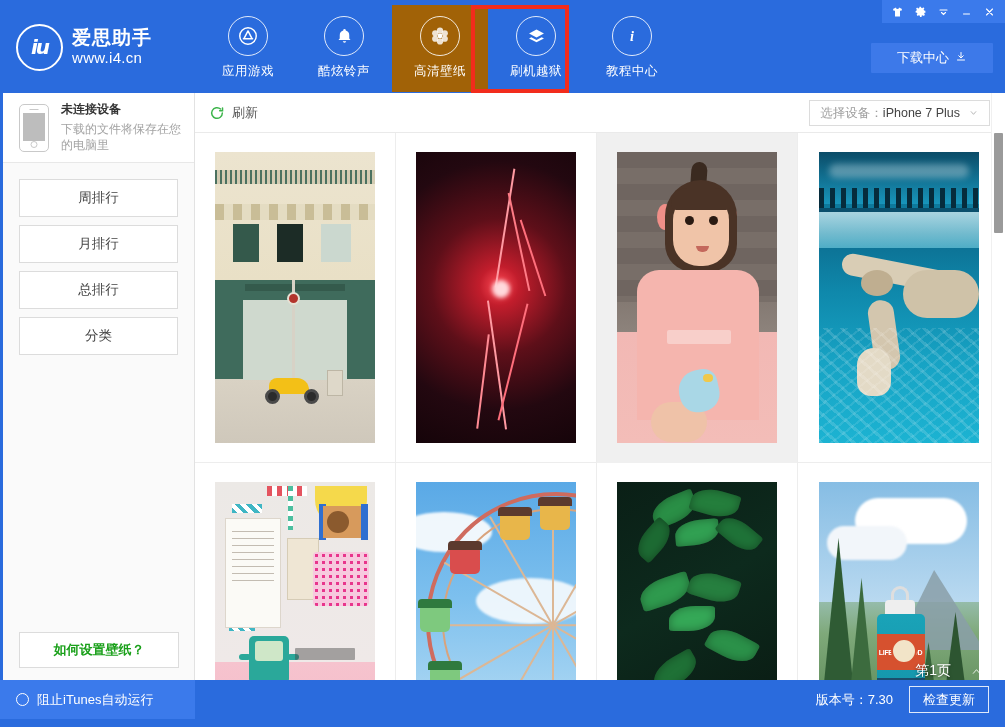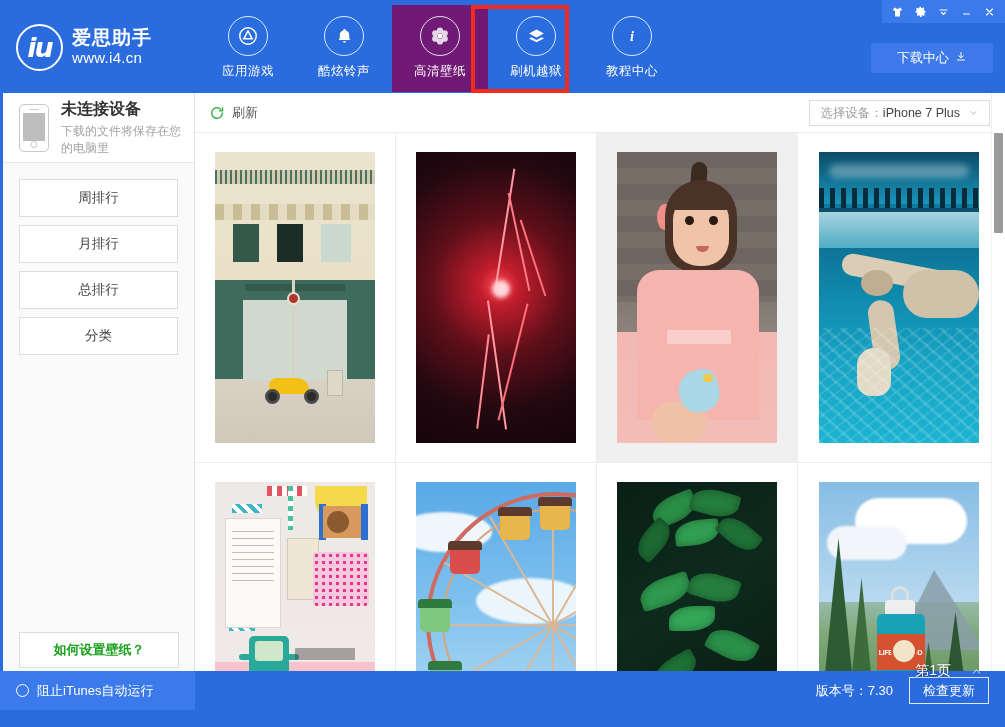--- a/index.html
+++ b/index.html
@@ -17,34 +17,34 @@
     background:#2a6bdd;
   }
   .logo{
     position:absolute; left:16px; top:18px; width:170px; height:58px;
     display:flex; align-items:center; gap:9px;
   }
   .logo-mark{
     width:47px; height:47px; border-radius:50%;
     border:2.5px solid #fff; color:#fff;
     display:flex; align-items:center; justify-content:center;
-    font-size:27px; font-weight:bold; font-style:italic;
+    font-size:20px; font-weight:bold; font-style:italic;
     font-family:"DejaVu Sans",sans-serif; letter-spacing:-2px;
   }
   .logo-text{ color:#fff; line-height:1.05; }
   .logo-cn{ font-size:19px; font-weight:bold; letter-spacing:1px; }
   .logo-url{ font-size:15px; letter-spacing:.3px; margin-top:2px; }
 
   .nav{ position:absolute; left:200px; top:0; height:93px; display:flex; align-items:center; }
   .nav-item{
     width:96px; height:87px; margin-top:3px;
     display:flex; flex-direction:column; align-items:center; justify-content:center;
     gap:7px; cursor:pointer;
   }
-  .nav-item.active{ background:#701a75; }
+  .nav-item.active{ background:#a16207; }
   .nav-icon{
     width:40px; height:40px; border-radius:50%;
     border:1.6px solid rgba(255,255,255,.85);
     display:flex; align-items:center; justify-content:center;
     color:#fff;
   }
   .nav-icon svg{ display:block; }
   .nav-label{ color:#fff; font-size:12.5px; letter-spacing:.5px; }
 
   .win-ctrls{
@@ -88,21 +88,21 @@
     width:9px; height:1.5px; background:#c9c9c9;
   }
   .phone-ico::after{
     content:""; position:absolute; left:50%; bottom:3px; transform:translateX(-50%);
     width:5px; height:5px; border:1.2px solid #c9c9c9; border-radius:50%;
   }
   .phone-screen{
     position:absolute; left:3px; right:3px; top:8px; bottom:10px; background:#bdbdbd;
   }
   .dev-txt{ line-height:1.38; }
-  .dev-title{ font-size:16px; font-weight:bold; color:#333; }
+  .dev-title{ font-size:12px; font-weight:bold; color:#333; }
   .dev-sub{ font-size:12px; color:#a3a3a3; margin-top:3px; }
 
   .side-list{ padding:16px 16px 0 16px; }
   .side-btn{
     height:38px; margin-bottom:8px; background:#fff;
     border:1px solid #dcdcdc; color:#444; font-size:13.5px;
     display:flex; align-items:center; justify-content:center; cursor:pointer;
   }
   .side-btn.active{ border-color:#9a9a9a; color:#333; }
 
@@ -164,21 +164,21 @@
     position:absolute; right:0; top:93px; width:14px; height:595px;
     background:#fff; border-left:1px solid #f0f0f0;
   }
   .scroll-thumb{
     position:absolute; left:2px; top:40px; width:9px; height:100px;
     background:#9a9a9a; border-radius:1px; cursor:pointer;
   }
 
   
   .statusbar{
-    position:absolute; left:0; bottom:17px; width:1005px; height:39px;
+    position:absolute; left:0; bottom:8px; width:1005px; height:39px;
     background:#2a6bdd; color:#fff; font-size:13px;
     display:flex; align-items:center;
   }
   .status-left{
     width:195px; height:39px; background:#3b7aeb;
     display:flex; align-items:center; gap:8px; padding-left:16px; cursor:pointer;
   }
   .radio{
     width:13px; height:13px; border:1.6px solid #fff; border-radius:50%; flex:none;
   }

